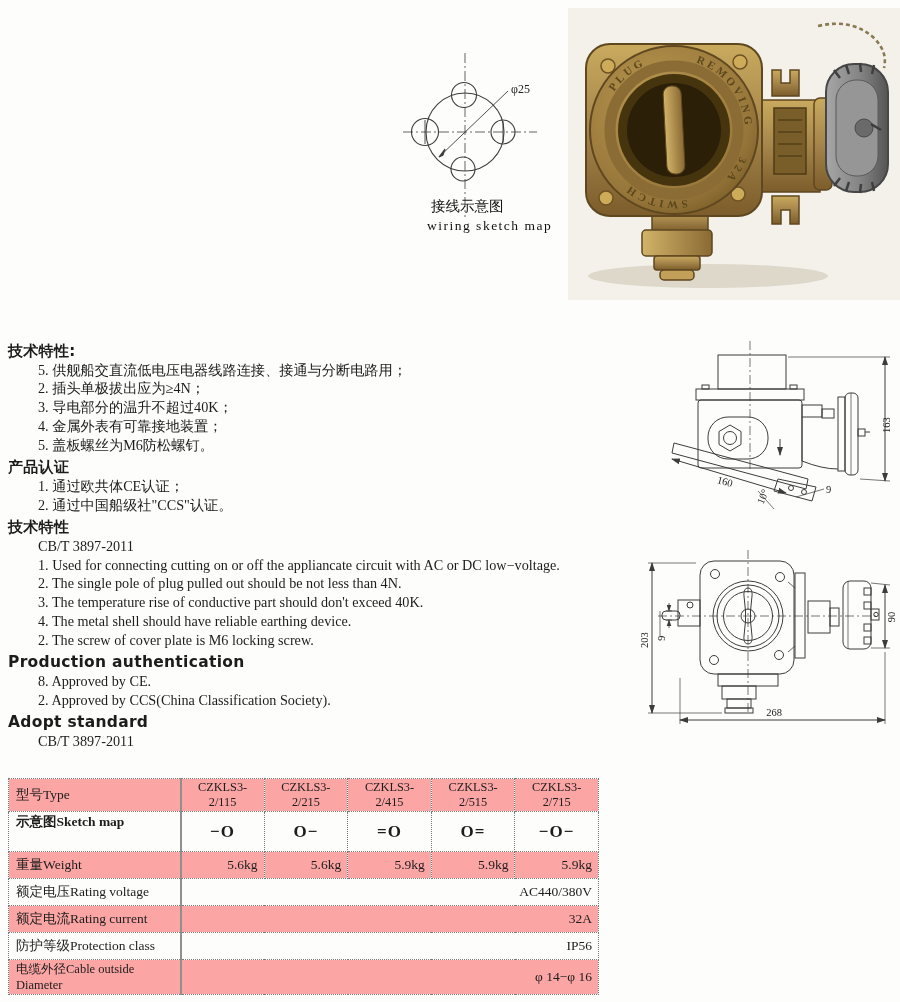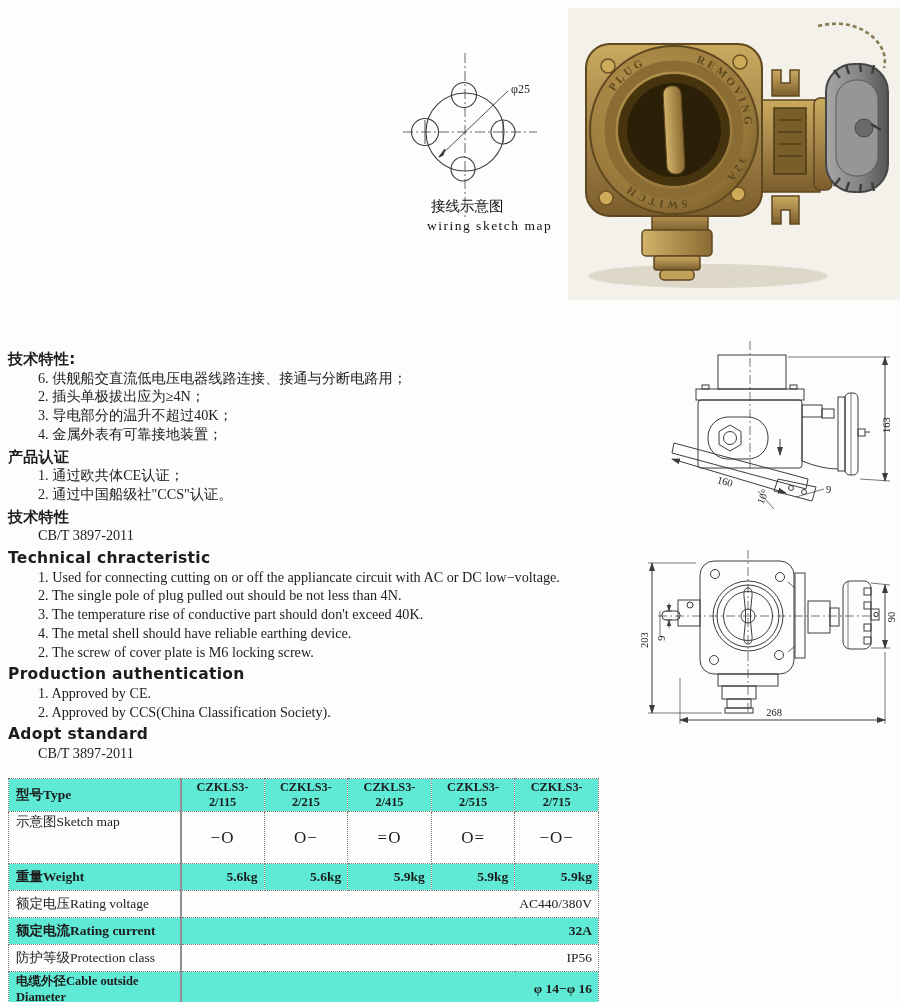--- a/index.html
+++ b/index.html
@@ -3,32 +3,32 @@
 <meta charset="utf-8">
 <style>
   html,body{margin:0;padding:0;background:#ffffff;}
   .page{position:relative;width:900px;height:1002px;background:#fdfdfb;overflow:hidden;
         font-family:"Liberation Serif","DejaVu Serif",serif;color:#1c1c1c;}
 
   
   .textblock{position:absolute;left:8px;top:342px;width:645px;}
   .hz,.he{font-family:"DejaVu Sans","Liberation Sans",sans-serif;font-weight:bold;
           font-size:15px;line-height:18.7px;margin-top:4px;letter-spacing:.3px;}
-  .hz.first{margin-top:8px;}
+  .hz.first{margin-top:0;}
   .he{font-size:15.5px;}
   .li{font-size:14.2px;line-height:18.7px;padding-left:30px;white-space:nowrap;}
 
   
   table.spec{position:absolute;left:8px;top:778px;width:590px;border-collapse:collapse;
              table-layout:fixed;font-size:13.5px;}
   table.spec td{border:1px dotted #7a7a7a;padding:1px 6px;overflow:hidden;}
   table.spec td.lbl{border-right:2px solid #8f8f8f;padding-left:7px;}
-  table.spec tr.shade td{background:#5eead4;font-weight:bold;}
+  table.spec tr.shade td{background:#fca5a5;}
   tr.r27{height:27px;}
-  tr.rsk{height:52px;}
+  tr.rsk{height:40px;font-weight:bold;}
   td.model{font-size:12.3px;text-align:center;padding:1px 1px;margin-top:12px;}
   td.sym{font-size:17px;text-align:center;letter-spacing:1px;}
   td.val{text-align:right;padding-left:9px;}
 
   svg text{font-family:"Liberation Serif","DejaVu Serif",serif;}
   .abs{position:absolute;}
 </style>
 </head>
 <body>
 
@@ -132,37 +132,37 @@
         <text><textPath href="#rimPath" startOffset="9%">PLUG</textPath></text>
         <text><textPath href="#rimPath" startOffset="30%">REMOVING</textPath></text>
         <text><textPath href="#rimPath" startOffset="56%">32A</textPath></text>
         <text><textPath href="#rimPath" startOffset="72%">SWITCH</textPath></text>
       </g>
     </g>
   </svg>
 
   <div class="textblock">
     <div class="hz first">技术特性:</div>
-    <div class="li">6. 供舰船交直流低电压电器线路连接、接通与分断电路用；</div>
+    <div class="li">5. 供舰船交直流低电压电器线路连接、接通与分断电路用；</div>
     <div class="li">2. 插头单极拔出应为≥4N；</div>
     <div class="li">3. 导电部分的温升不超过40K；</div>
     <div class="li">4. 金属外表有可靠接地装置；</div>
+    <div class="li">5. 盖板螺丝为M6防松螺钉。</div>
     <div class="hz">产品认证</div>
     <div class="li">1. 通过欧共体CE认证；</div>
     <div class="li">2. 通过中国船级社"CCS"认证。</div>
     <div class="hz">技术特性</div>
     <div class="li">CB/T 3897-2011</div>
-    <div class="he">Technical chracteristic</div>
     <div class="li">1. Used for connecting cutting on or off the appliancate circuit with AC or DC low−voltage.</div>
     <div class="li">2. The single pole of plug pulled out should be not less than 4N.</div>
     <div class="li">3. The temperature rise of conductive part should don't exceed 40K.</div>
     <div class="li">4. The metal shell should have reliable earthing device.</div>
     <div class="li">2. The screw of cover plate is M6 locking screw.</div>
     <div class="he">Production authentication</div>
-    <div class="li">1. Approved by CE.</div>
+    <div class="li">8. Approved by CE.</div>
     <div class="li">2. Approved by CCS(China Classification Society).</div>
     <div class="he">Adopt standard</div>
     <div class="li">CB/T 3897-2011</div>
   </div>
 
   <svg class="abs" style="left:638px;top:333px" width="262" height="180" viewBox="0 0 262 180">
     <defs>
       <marker id="arr1" markerWidth="9" markerHeight="8" refX="8" refY="4" orient="auto-start-reverse">
         <path d="M0,1 L9,4 L0,7 z" fill="#3c3c3c"></path>
         </marker>

